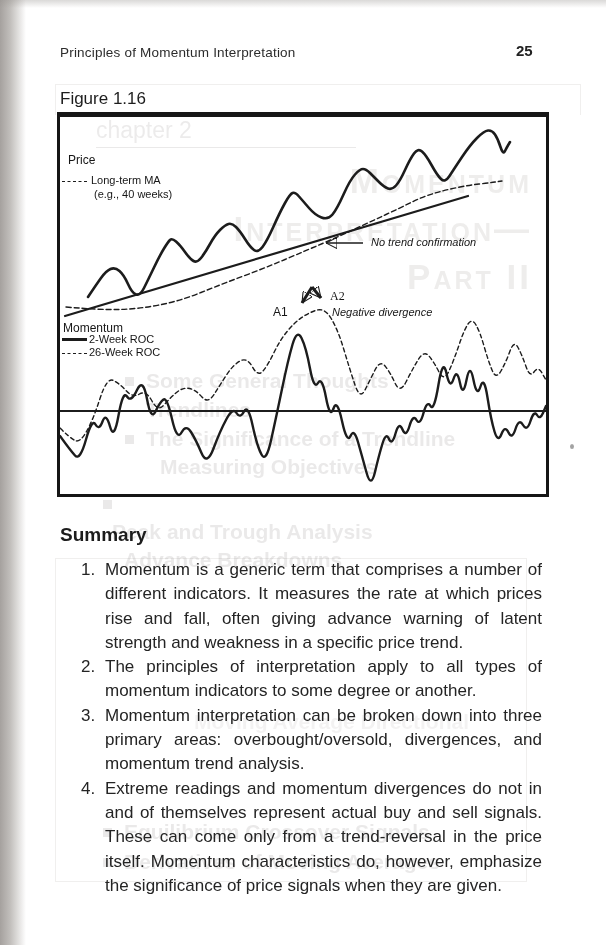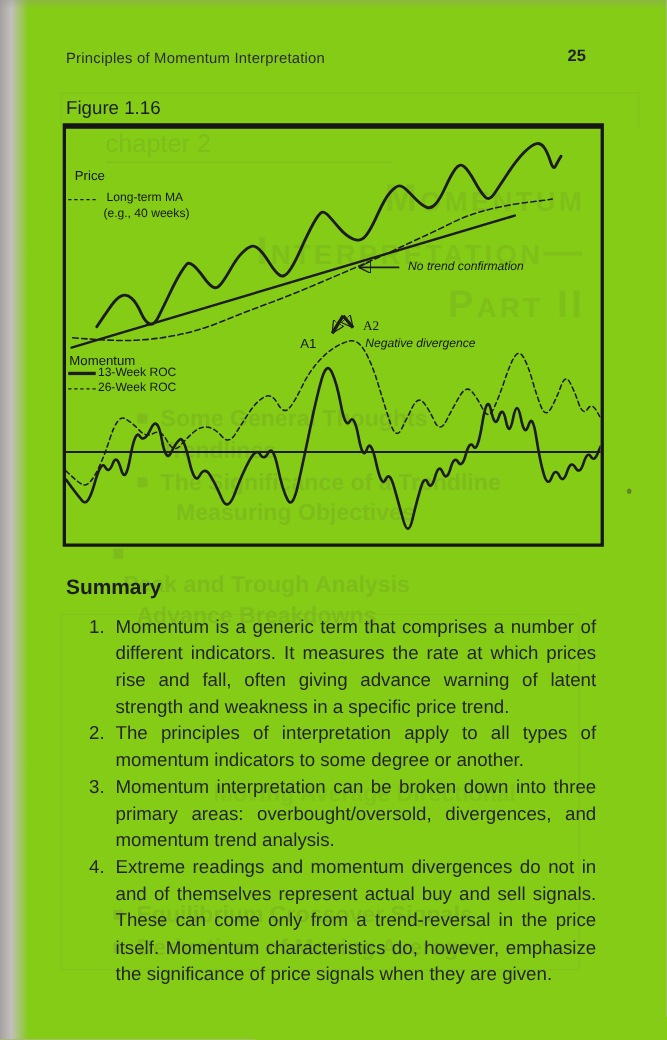--- a/index.html
+++ b/index.html
@@ -1,16 +1,16 @@
 <!DOCTYPE html>
 <html><head>
 <meta charset="utf-8">
 <style>
   html,body{margin:0;padding:0;background:#b9b6b3;}
-  .page{position:relative;width:606px;height:945px;background:#84cc16;overflow:hidden;
+  .page{position:relative;width:606px;height:945px;background:#ffffff;overflow:hidden;
         font-family:"Liberation Sans",sans-serif;color:#262626;}
   .edge-left{position:absolute;left:0;top:0;width:26px;height:100%;
       background:linear-gradient(to right,#a5a19e 0%,#c2bfbc 40%,rgba(234,232,229,0) 100%);}
   .edge-top{position:absolute;left:0;top:0;width:100%;height:8px;
       background:linear-gradient(to bottom,rgba(150,146,142,.35),rgba(234,232,229,0));}
 
   
   .running-head{position:absolute;left:60px;top:45px;font-size:13.5px;letter-spacing:.2px;color:#2c2c2c;}
   .page-number{position:absolute;left:516px;top:42px;font-size:15px;font-weight:bold;color:#222;}
   .figure-label{position:absolute;left:60px;top:89px;font-size:17px;font-weight:normal;color:#1d1d1d;}
@@ -21,21 +21,21 @@
       font-size:35px;letter-spacing:3px;font-variant:small-caps;color:rgba(84,77,70,.10);font-weight:bold;}
   .ghost-item{position:absolute;font-size:21px;font-weight:bold;color:rgba(84,77,70,.12);white-space:nowrap;}
   .ghost-item.fainter{color:rgba(84,77,70,.07);}
   .gb{display:inline-block;width:9px;height:9px;background:rgba(84,77,70,.12);margin-right:12px;vertical-align:2px;}
 
   
   .chart{position:absolute;left:57px;top:112px;width:486px;height:377px;
          border:solid #161616;border-width:5px 3px 3px 3px;box-sizing:content-box;}
   .chart svg{position:absolute;left:0;top:0;width:486px;height:377px;}
   .chart svg path,.chart svg line{fill:none;stroke:#1c1c1c;}
-  .lbl{position:absolute;font-size:12px;color:#161616;white-space:nowrap;text-align:center;}
+  .lbl{position:absolute;font-size:12px;color:#161616;white-space:nowrap;}
   .lbl.small{font-size:11px;line-height:13.5px;}
   .lbl.it{font-style:italic;}
   .sample{position:absolute;width:25px;}
   .sample.solid{border-top:3px solid #1c1c1c;}
   .sample.dash{border-top:1.6px dashed #1c1c1c;}
 
   
   .summary-heading{position:absolute;left:60px;top:524px;font-size:19px;font-weight:bold;color:#1c1c1c;}
   .summary-list{position:absolute;left:60px;top:558px;width:482px;margin:0;padding:0;list-style:none;
       font-size:17px;line-height:24.3px;color:#242424;}
@@ -89,21 +89,21 @@
     </svg>
 
     <div class="lbl" style="left:8px;top:36px;">Price</div>
     <div class="sample dash" style="left:2px;top:64px;"></div>
     <div class="lbl small" style="left:31px;top:57px;">
       <div>Long-term MA</div>
       <div style="padding-left:3px;">(e.g., 40 weeks)</div>
     </div>
     <div class="lbl" style="left:3px;top:204px;">Momentum</div>
     <div class="sample solid" style="left:2px;top:221px;"></div>
-    <div class="lbl small" style="left:29px;top:216px;">13-Week ROC</div>
+    <div class="lbl small" style="left:29px;top:216px;">2-Week ROC</div>
     <div class="sample dash" style="left:2px;top:236px;"></div>
     <div class="lbl small" style="left:29px;top:229px;">26-Week ROC</div>
 
     <div class="lbl it small" style="left:311px;top:119px;">No trend confirmation</div>
     <div class="lbl" style="left:213px;top:188px;">A1</div>
     <div class="lbl" style="left:270px;top:172px;font-family:Liberation Serif, serif;">A2</div>
     <div class="lbl it small" style="left:272px;top:189px;">Negative divergence</div>
   </div>
 
   <div class="ghost-item" style="left:103px;top:492px;"><span class="gb"></span></div>

